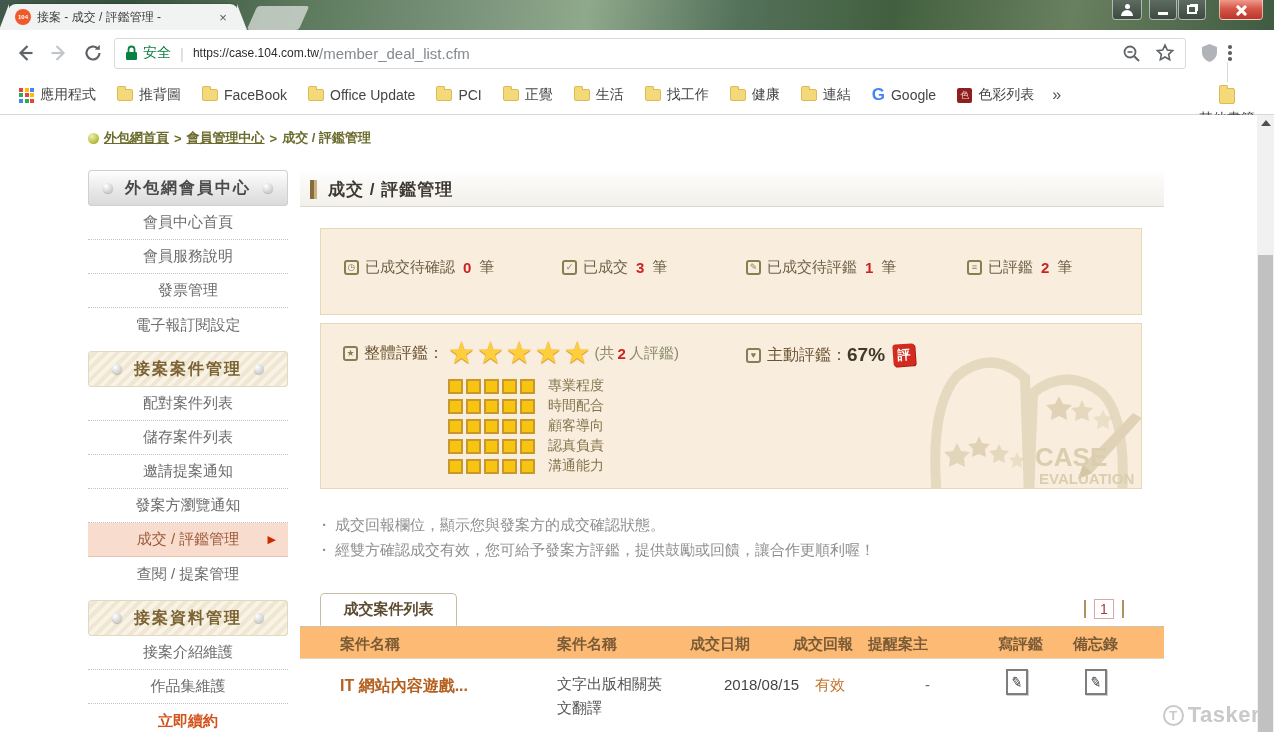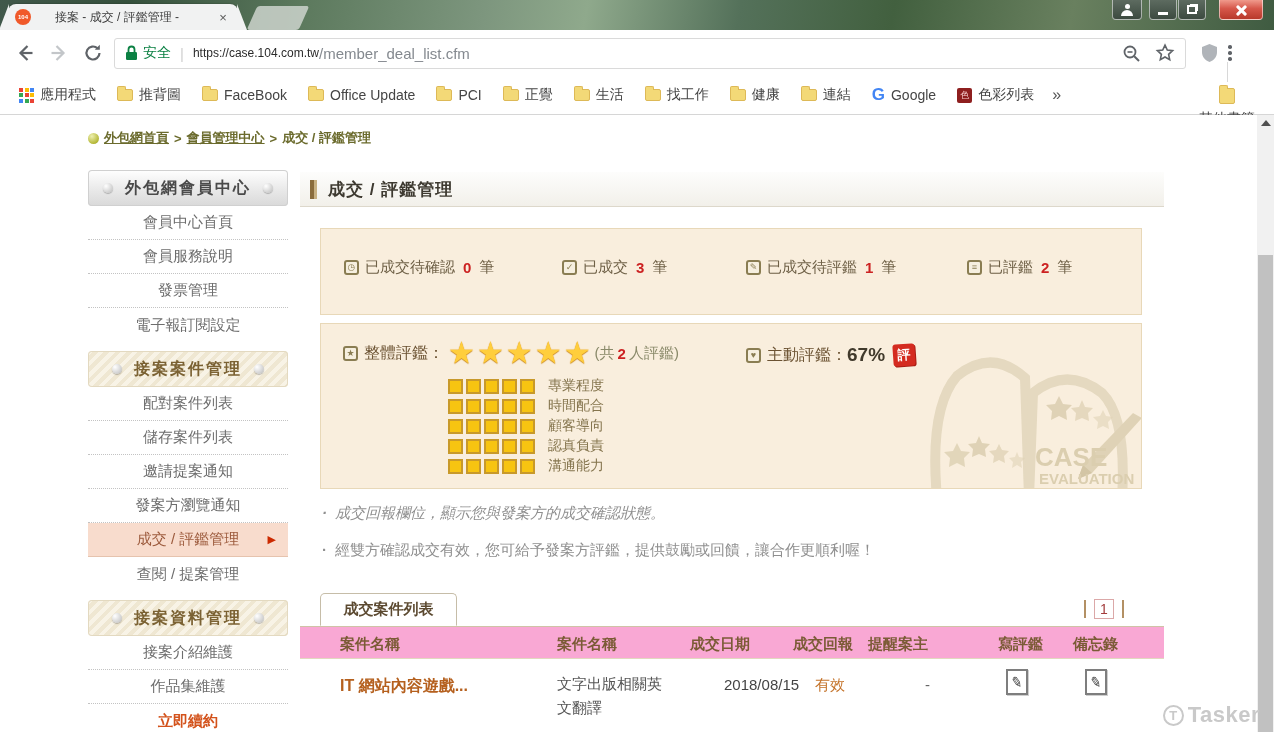--- a/index.html
+++ b/index.html
@@ -8,21 +8,21 @@
 
   
   .titlebar{position:absolute;top:0;left:0;width:1274px;height:30px;
     background:linear-gradient(100deg,#41584a 0%,#35503c 10%,#5d7a5e 24%,#7d967e 38%,#8fa98c 46%,#54715a 58%,#42603f 70%,#69805f 84%,#3f5b41 100%);}
   .tab{position:absolute;left:8px;top:4px;width:230px;height:26px;background:#f1f2f2;
     border-radius:8px 8px 0 0;display:flex;align-items:center;padding:0 7px;box-shadow:0 0 2px rgba(0,0,0,.4);}
   .tab::before{content:"";position:absolute;left:-9px;bottom:0;border-bottom:26px solid #f1f2f2;border-left:10px solid transparent;}
   .tab::after{content:"";position:absolute;right:-9px;bottom:0;border-bottom:26px solid #f1f2f2;border-right:10px solid transparent;}
   .favicon{width:16px;height:16px;border-radius:50%;background:#f0592a;color:#fff;font-size:6px;font-weight:bold;
     display:flex;align-items:center;justify-content:center;flex:0 0 16px;}
-  .tab-title{flex:1;font-size:12px;color:#3c3c3c;margin-left:24px;white-space:nowrap;overflow:hidden;}
+  .tab-title{flex:1;font-size:12px;color:#3c3c3c;margin-left:6px;white-space:nowrap;overflow:hidden;}
   .tab-close{width:16px;height:16px;font-size:13px;color:#5a5a5a;display:flex;align-items:center;justify-content:center;cursor:pointer;}
   .ghost-tab{position:absolute;left:252px;top:6px;width:52px;height:24px;background:rgba(205,212,205,.85);
     transform:skewX(-24deg);border-radius:3px;}
   .winbtn{position:absolute;top:0;height:20px;border:1px solid rgba(255,255,255,.55);border-top:none;
     background:linear-gradient(#5d6b60,#3c4a40);border-radius:0 0 4px 4px;display:flex;align-items:center;justify-content:center;}
   .btn-profile{left:1112px;width:30px;}
   .btn-min{left:1149px;width:28px;}
   .btn-max{left:1178px;width:28px;}
   .btn-close{left:1219px;width:44px;background:linear-gradient(#f09a8c,#d6574a 45%,#b8392b);}
   .g-person{position:relative;width:12px;height:12px;}
@@ -117,33 +117,33 @@
   .badge{margin-left:8px;width:22px;height:22px;background:#d42b20;color:#fff;font-size:13px;font-weight:bold;
     border-radius:3px;display:flex;align-items:center;justify-content:center;box-shadow:1px 1px 0 #a81d14;transform:rotate(-4deg);}
   .cats{position:absolute;left:127px;top:52px;z-index:2;}
   .cat-row{display:flex;align-items:center;height:20px;margin-bottom:0;}
   .sq{width:15px;height:15px;background:#f7c411;border:2px solid #c8992a;margin-right:3px;}
   .cat-label{font-size:14px;color:#85754e;margin-left:10px;}
   .bookmark-art{position:absolute;right:-6px;top:24px;z-index:1;opacity:.9;}
 
   .note{position:absolute;left:22px;font-size:15px;color:#8f8f8f;}
   .note::before{content:"·";margin-right:8px;font-weight:bold;}
-  .note1{top:389px;font-style:italic;} .note2{top:426px;}
+  .note1{top:401px;} .note2{top:426px;}
 
   .tabrow{position:absolute;left:20px;top:478px;width:822px;height:33px;}
   .ttab{position:absolute;bottom:0;height:33px;display:flex;align-items:center;justify-content:center;
     font-size:15px;border:1px solid #c6bda8;border-radius:5px 5px 0 0;cursor:pointer;}
   .ttab.on{left:0;width:137px;background:#fff;border-bottom:1px solid #fff;color:#5c4a31;font-weight:bold;z-index:2;}
   .ttab.off{left:138px;width:137px;background:#fbf7ed;color:#7a6a50;}
   .pager{position:absolute;right:18px;top:6px;display:flex;align-items:center;gap:8px;}
   .pg-bar{width:2px;height:18px;background:#b39064;}
   .pg-num{min-width:20px;height:20px;border:1px solid #dba8a8;color:#a33c3c;font-size:14px;
     display:flex;align-items:center;justify-content:center;background:#fff;cursor:pointer;}
 
-  .thead{position:absolute;left:0;top:511px;width:864px;height:33px;background:#f9a8d4;border-top:1px solid #cfc3a6;border-bottom:1px solid #e2d8bf;}
+  .thead{position:absolute;left:0;top:511px;width:864px;height:33px;background:#fdba74;border-top:1px solid #cfc3a6;border-bottom:1px solid #e2d8bf;}
   .th{position:absolute;top:8px;font-size:15px;font-weight:bold;color:#7b5b36;}
   .trow{position:absolute;left:0;top:544px;width:864px;height:73px;}
   .td{position:absolute;font-size:15px;color:#555;}
   .td-name{left:40px;top:17px;font-size:16px;font-weight:bold;color:#b5601e;cursor:pointer;}
   .td-cat{left:257px;top:13px;width:112px;line-height:24px;color:#555;}
   .td-date{left:376px;top:17px;color:#444;margin-left:48px;}
   .td-status{left:515px;top:17px;color:#c4732a;}
   .td-dash{left:625px;top:17px;color:#666;}
   .memo-btn{position:absolute;top:10px;width:22px;height:26px;border:2px solid #7e7e7e;background:#fff;
     display:flex;align-items:center;justify-content:center;cursor:pointer;box-shadow:1px 1px 0 #cfcfcf;}

